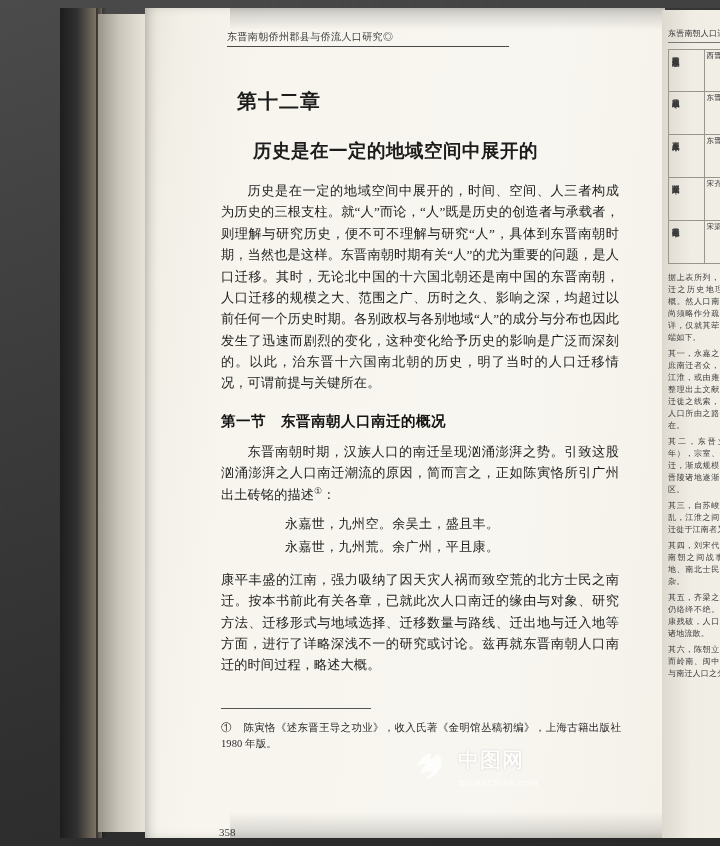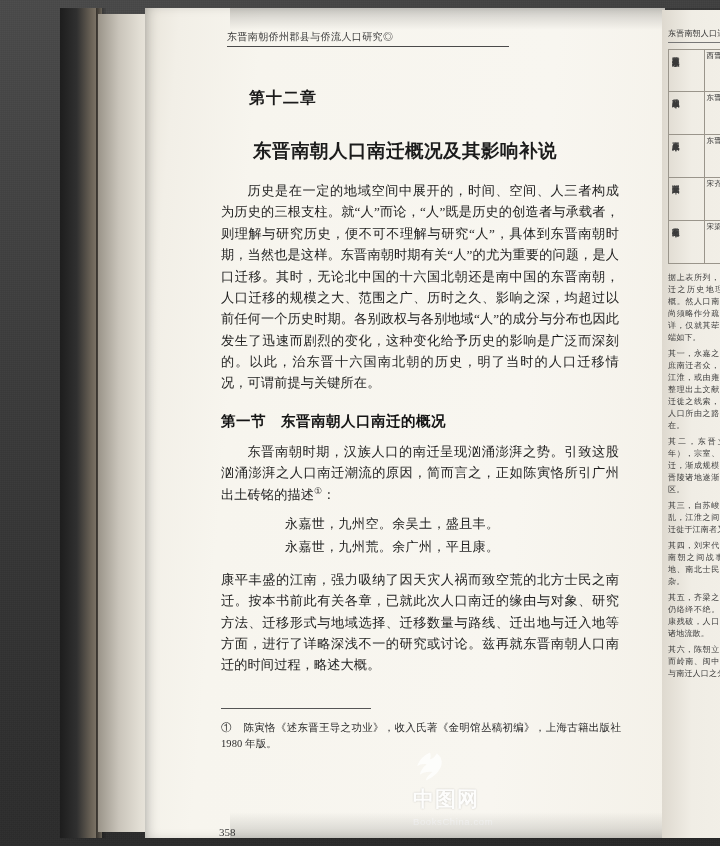--- a/index.html
+++ b/index.html
@@ -141,23 +141,23 @@
   .running-head-rule {
     position: absolute;
     left: 52px;
     top: 38px;
     width: 282px;
     height: 1px;
     background: #4a4a4a;
   }
   .chapter-num {
     position: absolute;
-    left: 74px;
+    left: 62px;
     top: 80px;
-    font-size: 16px;
+    font-size: 20px;
     font-weight: bold;
     color: #1c1c1c;
     letter-spacing: 1px;
   }
   .chapter-title {
     position: absolute;
     left: 78px;
     top: 130px;
     font-size: 18.5px;
     font-weight: bold;
@@ -226,23 +226,22 @@
     top: 818px;
     font-size: 11px;
     color: #3a3a3a;
   }
   
   .watermark {
     position: absolute;
     left: 268px;
     top: 742px;
     display: flex;
-    gap: 5px;
+    gap: 11px;
     opacity: 0.82;
-    flex-direction: column;
   }
   .wm-logo {
     width: 34px;
     height: 34px;
     position: relative;
   }
   .wm-text-cn {
     font-size: 21px;
     font-weight: bold;
     color: #ffffff;
@@ -282,21 +281,21 @@
     <div class="spine-edge"></div>
     <div class="left-page"></div>
 
     <div class="page-sheet">
       <div class="content">
 
         <div class="running-head">东晋南朝侨州郡县与侨流人口研究◎</div>
         <div class="running-head-rule"></div>
 
         <div class="chapter-num">第十二章</div>
-        <div class="chapter-title">东晋南朝人口南迁概况及其影响补说</div>
+        <div class="chapter-title">历史是在一定的地域空间中展开的</div>
 
         <div class="body-block">
           <p class="para">历史是在一定的地域空间中展开的，时间、空间、人三者构成为历史的三根支柱。就“人”而论，“人”既是历史的创造者与承载者，则理解与研究历史，便不可不理解与研究“人”，具体到东晋南朝时期，当然也是这样。东晋南朝时期有关“人”的尤为重要的问题，是人口迁移。其时，无论北中国的十六国北朝还是南中国的东晋南朝，人口迁移的规模之大、范围之广、历时之久、影响之深，均超过以前任何一个历史时期。各别政权与各别地域“人”的成分与分布也因此发生了迅速而剧烈的变化，这种变化给予历史的影响是广泛而深刻的。以此，治东晋十六国南北朝的历史，明了当时的人口迁移情况，可谓前提与关键所在。</p>
 
           <h3 class="section-head">第一节　东晋南朝人口南迁的概况</h3>
 
           <p class="para"><span>东晋南朝时期，汉族人口的南迁呈现汹涌澎湃之势。引致这股汹涌澎湃之人口南迁潮流的原因，简而言之，正如陈寅恪所引广州出土砖铭的描述</span><span class="sup">①</span><span>：</span></p>
 
           <div class="quote-lines">
             <div>永嘉世，九州空。余吴土，盛且丰。</div>

